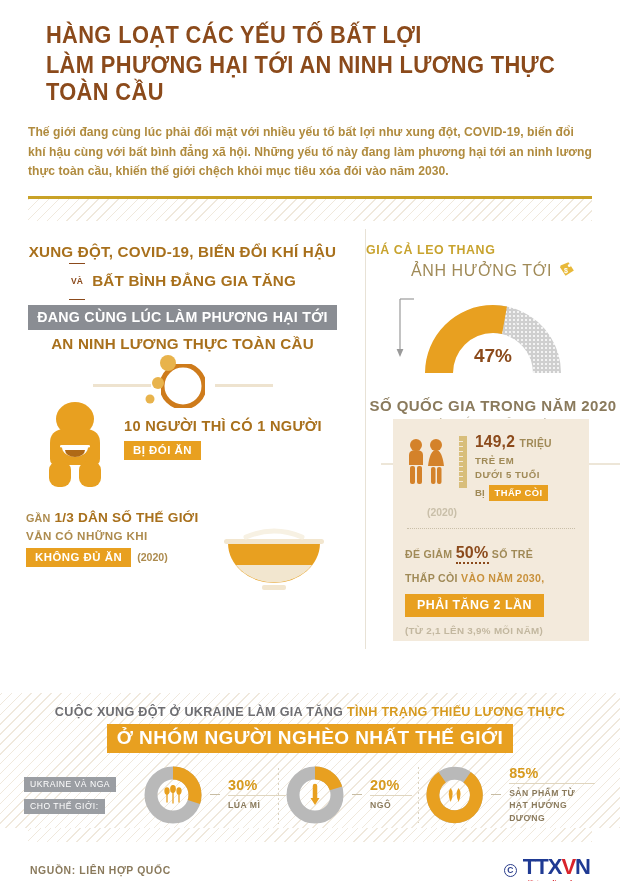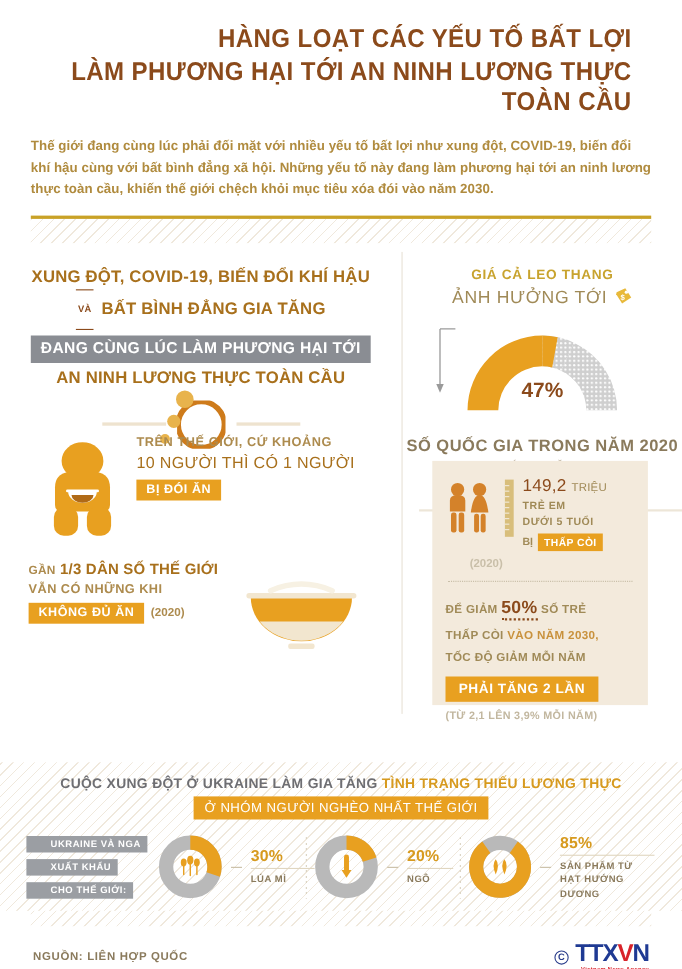--- a/index.html
+++ b/index.html
@@ -17,21 +17,21 @@
   .hatch {
     background-image:repeating-linear-gradient(
       -45deg,
       rgba(196,168,122,.26) 0px,
       rgba(196,168,122,.26) 1px,
       rgba(255,255,255,0) 1px,
       rgba(255,255,255,0) 7px);
   }
 
   
-  .header { padding:22px 26px 0 26px; text-align:right; }
+  .header { padding:22px 26px 0 26px; text-align:left; }
   .title-line {
     font-weight:bold;
     color:#8B4A1B;
     letter-spacing:.4px;
     line-height:1.18;
     font-stretch:condensed;
     transform:scaleX(.93);
     transform-origin:center;
   }
   .title1 { font-size:23.5px; }
@@ -98,40 +98,40 @@
   .bowl-emblem { width:44px; height:44px; position:relative; }
 
   
   .bubbles { position:absolute; left:0; top:0; width:365px; height:470px; pointer-events:none; }
 
   
   .person-block { position:absolute; left:26px; top:168px; width:320px; height:110px; }
   .person-icon { position:absolute; left:10px; top:10px; width:78px; height:92px; }
   .ptext { position:absolute; left:98px; top:6px; }
   .pt1 { font-size:11.6px; font-weight:bold; color:#AD8B4E; letter-spacing:.5px; }
-  .pt2 { font-size:14.6px; font-weight:normal; color:#A8701C; letter-spacing:.3px; margin-top:5px; }
+  .pt2 { font-size:14.6px; font-weight:bold; color:#A8701C; letter-spacing:.3px; margin-top:23px; }
   .tag-orange {
     display:inline-block; background:#E8A020; color:#fff;
     font-size:11.4px; font-weight:bold; padding:3px 9px 4px 9px;
     margin-top:7px; letter-spacing:.5px;
   }
 
   
   .third-block { position:absolute; left:26px; top:289px; width:210px; }
   .tb1 { font-size:13.6px; font-weight:bold; color:#A8701C; letter-spacing:.2px; }
   .tb1 .small { font-size:10.8px; color:#AD8B4E; }
   .tb2 { font-size:11.6px; font-weight:bold; color:#AD8B4E; letter-spacing:.4px; margin-top:4px; }
   .tb3 { margin-top:6px; display:flex; align-items:baseline; gap:6px; }
   .tb3 .yr { font-size:10.6px; font-weight:bold; color:#AD8B4E; }
   .big-bowl { position:absolute; left:214px; top:292px; width:120px; height:84px; }
 
   
   .right { position:absolute; left:366px; top:0; width:254px; height:470px; }
 
-  .price-head { text-align:center; padding-top:22px; position:relative; }
+  .price-head { text-align:left; padding-top:22px; position:relative; }
   .ph1 { font-size:12.4px; font-weight:bold; color:#C8A32E; letter-spacing:.6px; }
   .ph2row { display:flex; align-items:center; justify-content:center; gap:6px; margin-top:4px; }
   .ph2 { font-size:16px; font-weight:normal; color:#A08A57; letter-spacing:.6px; }
   .pricetag { width:17px; height:20px; position:relative; display:inline-block; }
 
   .gauge-wrap { position:relative; width:254px; height:108px; margin-top:6px; }
   .gauge { position:absolute; left:50%; transform:translateX(-50%); top:0; }
   .gauge-pct {
     position:absolute; left:50%; transform:translateX(-50%);
     top:58px; font-size:19px; font-weight:bold; color:#8B4A1B;
@@ -148,21 +148,21 @@
   .card {
     position:absolute; left:27px; top:198px;
     width:196px; height:222px;
     background:#F3EADC;
   }
   .card-top { display:flex; align-items:flex-start; padding:14px 12px 0 12px; gap:8px; }
   .people { width:46px; height:50px; position:relative; flex:0 0 46px; margin-top:4px; }
   .ruler { width:8px; height:52px; background:#D8BE7B; position:relative; flex:0 0 8px; margin-top:3px; }
   .ruler i { position:absolute; left:0; width:4px; height:1px; background:#F3EADC; }
   .ctxt { flex:1; }
-  .c1 { font-size:15.6px; font-weight:normal; color:#8B4A1B; letter-spacing:.2px; }
+  .c1 { font-size:15.6px; font-weight:bold; color:#8B4A1B; letter-spacing:.2px; }
   .c1 .unit { font-size:10.4px; color:#A08A57; }
   .c2 { font-size:9.6px; font-weight:bold; color:#A08A57; letter-spacing:.5px; margin-top:4px; }
   .c3 { font-size:9.6px; font-weight:bold; color:#A08A57; letter-spacing:.5px; margin-top:3px; }
   .c4row { display:flex; align-items:center; gap:4px; margin-top:5px; }
   .c4lab { font-size:9.6px; font-weight:bold; color:#A08A57; }
   .tag-sm { background:#E8A020; color:#fff; font-size:9.4px; font-weight:bold; padding:2px 6px 3px 6px; letter-spacing:.4px; }
   .c5 { font-size:10.4px; font-weight:bold; color:#C9BFA9; margin-top:6px; padding-left:34px; }
 
   .dash-sep { margin:10px 14px 0 14px; border-top:1.4px dotted #C9BFA9; }
 
@@ -177,29 +177,29 @@
   }
   .b2 { font-size:9.8px; font-weight:bold; color:#C2B79F; margin-top:8px; letter-spacing:.3px; }
 
   
   .bottom { position:relative; height:135px; margin-top:2px; }
   .bottom-head { text-align:center; padding-top:12px; }
   .bh1 { font-size:12.6px; font-weight:bold; color:#6E6E72; letter-spacing:.3px; }
   .bh1 .gold { color:#D79A1E; }
   .bh2 {
     display:inline-block; background:#E8A020; color:#fff;
-    font-size:12px; font-weight:normal; padding:3px 10px 4px 10px;
+    font-size:19px; font-weight:bold; padding:3px 10px 4px 10px;
     letter-spacing:.4px; margin-top:5px;
   }
 
   .bot-row { display:flex; align-items:center; margin-top:12px; padding:0 24px; }
   .ukr-labels { width:120px; }
   .ukr-lab {
     display:inline-block; background:#9B9EA3; color:#fff;
-    font-size:8.6px; font-weight:bold; padding:2px 6px 3px 22px;
+    font-size:8.6px; font-weight:normal; padding:2px 6px 3px 6px;
     letter-spacing:.5px; margin-bottom:3px;
   }
   .donuts { flex:1; display:flex; align-items:center; }
   .donut-cell { flex:1; display:flex; align-items:center; gap:8px; position:relative; }
   .donut-cell + .donut-cell::before {
     content:""; position:absolute; left:-8px; top:2px;
     width:1px; height:56px;
     background-image:repeating-linear-gradient(to bottom,#D9D1BF 0px,#D9D1BF 2px,transparent 2px,transparent 5px);
   }
   .dlabel { }
@@ -276,21 +276,20 @@
             <ellipse cx="39" cy="20" rx="19" ry="17" fill="#E8A020"></ellipse>
             <path d="M14 44 q0 -12 12 -14 h26 q12 2 12 14 v16 q0 6 -7 6 h-36 q-7 0 -7 -6 z" fill="#E8A020"></path>
             <rect x="13" y="62" width="22" height="26" rx="9" fill="#E8A020"></rect>
             <rect x="43" y="62" width="22" height="26" rx="9" fill="#E8A020"></rect>
             <path d="M26 48 h26 a13 10 0 0 1 -26 0 z" fill="#ffffff"></path>
             <path d="M29 51 h20 a10 7 0 0 1 -20 0 z" fill="#B06A16"></path>
             <rect x="24" y="46" width="30" height="2.6" rx="1.3" fill="#ffffff"></rect>
           </svg>
         </div>
         <div class="ptext">
-          <div class="pt1">TRÊN THẾ GIỚI, CỨ KHOẢNG</div>
           <div class="pt2">10 NGƯỜI THÌ CÓ 1 NGƯỜI</div>
           <div class="tag-orange">BỊ ĐÓI ĂN</div>
         </div>
       </div>
 
       <div class="third-block">
         <div class="tb1">
           <span class="small">GẦN</span>
           <span>1/3 DÂN SỐ THẾ GIỚI</span>
         </div>
@@ -516,41 +515,39 @@
         <div class="card-bot">
           <div class="b1">
             <span>ĐỂ GIẢM</span>
             <span class="big">50%</span>
             <span>SỐ TRẺ</span>
           </div>
           <div class="b1">
             <span>THẤP CÒI</span>
             <span class="hl">VÀO NĂM 2030,</span>
           </div>
-          <div class="b1">TỐC ĐỘ GIẢM MỖI NĂM</div>
           <div class="tag-wide">PHẢI TĂNG 2 LẦN</div>
           <div class="b2">(TỪ 2,1 LÊN 3,9% MỖI NĂM)</div>
         </div>
       </div>
     </div>
   </div>
 
   <div class="bottom hatch">
     <div class="bottom-head">
       <div class="bh1">
         <span>CUỘC XUNG ĐỘT Ở UKRAINE LÀM GIA TĂNG</span>
         <span class="gold">TÌNH TRẠNG THIẾU LƯƠNG THỰC</span>
       </div>
       <div class="bh2">Ở NHÓM NGƯỜI NGHÈO NHẤT THẾ GIỚI</div>
     </div>
 
     <div class="bot-row">
       <div class="ukr-labels">
         <div><span class="ukr-lab">UKRAINE VÀ NGA</span></div>
-        <div><span class="ukr-lab">XUẤT KHẨU</span></div>
         <div><span class="ukr-lab">CHO THẾ GIỚI:</span></div>
       </div>
 
       <div class="donuts">
 
         <div class="donut-cell">
           <svg width="58" height="58" viewBox="0 0 58 58">
             <circle cx="29" cy="29" r="22" fill="none" stroke="#B9B9B9" stroke-width="13"></circle>
             <circle cx="29" cy="29" r="22" fill="none" stroke="#E8A020" stroke-width="13" stroke-dasharray="41.5 96.7" transform="rotate(-90 29 29)"></circle>
             <g transform="translate(29,29)">

